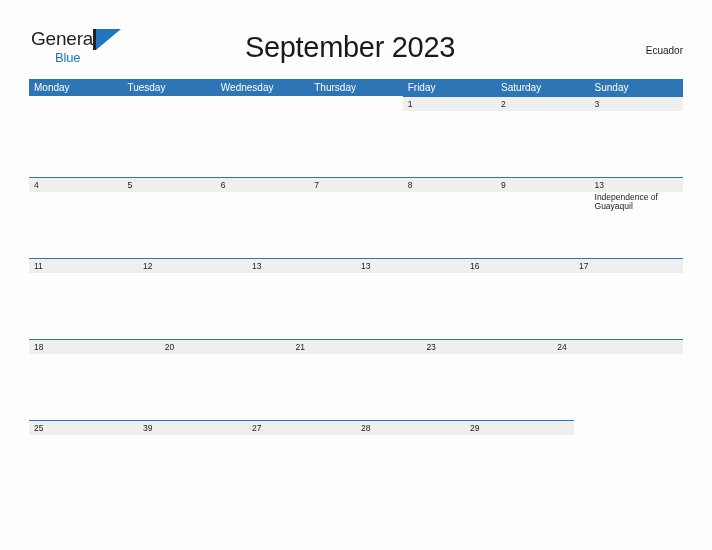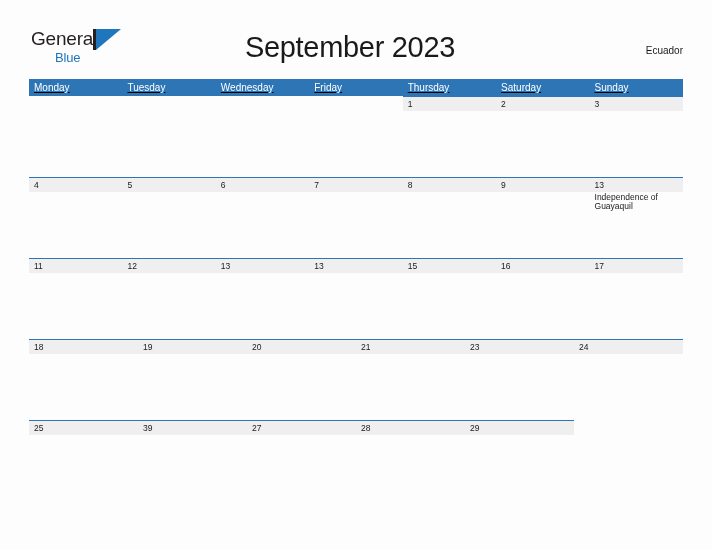--- a/index.html
+++ b/index.html
@@ -101,21 +101,20 @@
     font-size: 10px;
     color: #1a1a1a;
   }
 
   
   .calendar {
     position: absolute;
     left: 29px;
     top: 79px;
     width: 654px;
-    text-decoration: underline;
   }
 
   .weekday-row {
     display: flex;
     width: 654px;
     height: 17px;
     background: #2e75b6;
   }
   .weekday {
     flex: 1 1 0;
@@ -198,22 +197,22 @@
 
     <div class="region">Ecuador</div>
 
   </div>
 
   <div class="calendar">
     <div class="weekday-row" id="weekday-row">
         <div class="weekday">Monday</div>
         <div class="weekday">Tuesday</div>
         <div class="weekday">Wednesday</div>
+        <div class="weekday">Thursday</div>
         <div class="weekday">Friday</div>
-        <div class="weekday">Thursday</div>
         <div class="weekday">Saturday</div>
         <div class="weekday">Sunday</div>
       </div>
     <div id="weeks-container">
         <div class="week">
           <div class="week-bands">
             <div class="day-cell"></div>
             <div class="day-cell"></div>
             <div class="day-cell"></div>
             <div class="day-cell"></div>
@@ -279,41 +278,33 @@
             <div class="day-cell filled">
               <div class="band"></div>
               <div class="daynum">13</div>
             </div>
             <div class="day-cell filled">
               <div class="band"></div>
               <div class="daynum">13</div>
             </div>
             <div class="day-cell filled">
               <div class="band"></div>
-              <div class="daynum">15</div>
-            </div>
-            <div class="day-cell filled">
-              <div class="band"></div>
               <div class="daynum">16</div>
             </div>
             <div class="day-cell filled">
               <div class="band"></div>
               <div class="daynum">17</div>
             </div>
           </div>
         </div>
         <div class="week">
           <div class="week-bands">
             <div class="day-cell filled">
               <div class="band"></div>
               <div class="daynum">18</div>
-            </div>
-            <div class="day-cell filled">
-              <div class="band"></div>
-              <div class="daynum">19</div>
             </div>
             <div class="day-cell filled">
               <div class="band"></div>
               <div class="daynum">20</div>
             </div>
             <div class="day-cell filled">
               <div class="band"></div>
               <div class="daynum">21</div>
             </div>
             <div class="day-cell filled">

